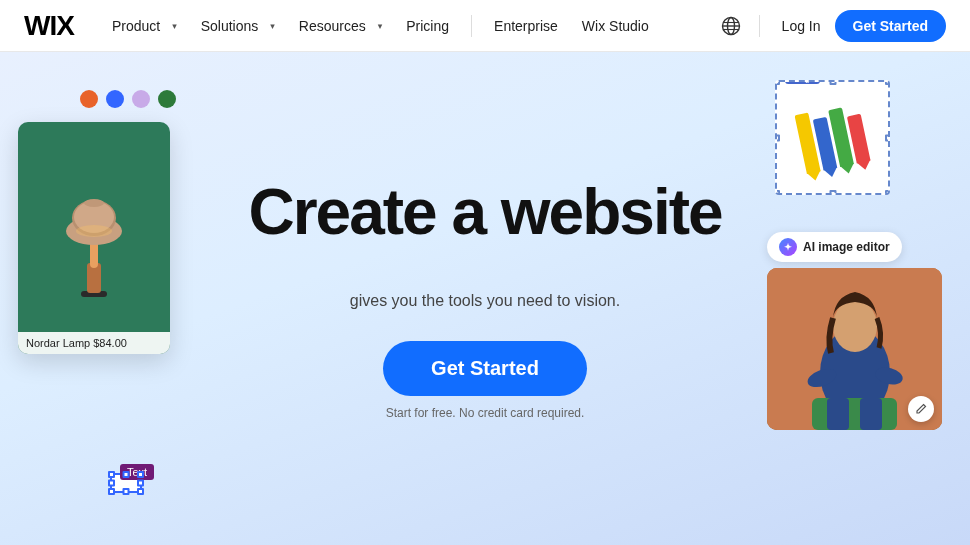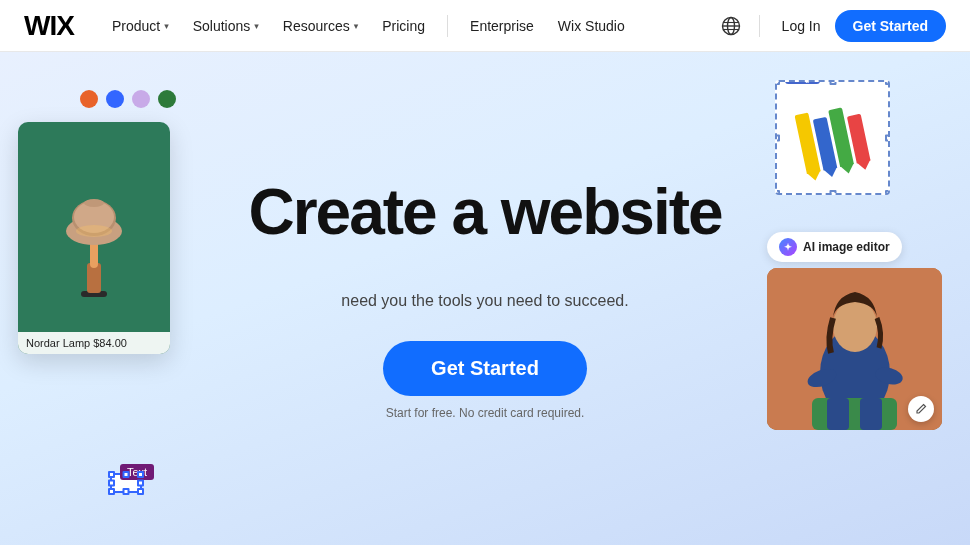--- a/index.html
+++ b/index.html
@@ -31,21 +31,21 @@
     }
     .nav-items {
       display: flex;
       align-items: center;
       gap: 4px;
       flex: 1;
     }
     .nav-item {
       display: flex;
       align-items: center;
-      gap: 4px;
+      gap: 12px;
       padding: 6px 10px;
       font-size: 14px;
       font-weight: 500;
       color: #222;
       cursor: pointer;
       border-radius: 6px;
       white-space: nowrap;
     }
     .nav-item .chevron {
       font-size: 9px;
@@ -388,21 +388,21 @@
     </div>
     <div class="lamp-label">Nordar Lamp $84.00</div>
   </div>
 
   <div class="hero-content">
     <h1 class="hero-title">
       <span>Create a website</span><br>
     </h1>
     <p class="hero-subtitle">
       <br>
-      <span>need you the tools you need to succeed.</span>
+      <span>gives you the tools you need to vision.</span>
     </p>
     <button class="get-started-hero-btn">Get Started</button>
     <p class="hero-note">Start for free. No credit card required.</p>
   </div>
 
   <div class="image-box">
     <span class="image-box-label">Image</span>
 
     <div style="transform:rotate(-12deg); display:flex; gap:3px; align-items:flex-end;">
       <div style="width:14px;height:60px;background:#f5c800;border-radius:2px 2px 0 0;position:relative;">

